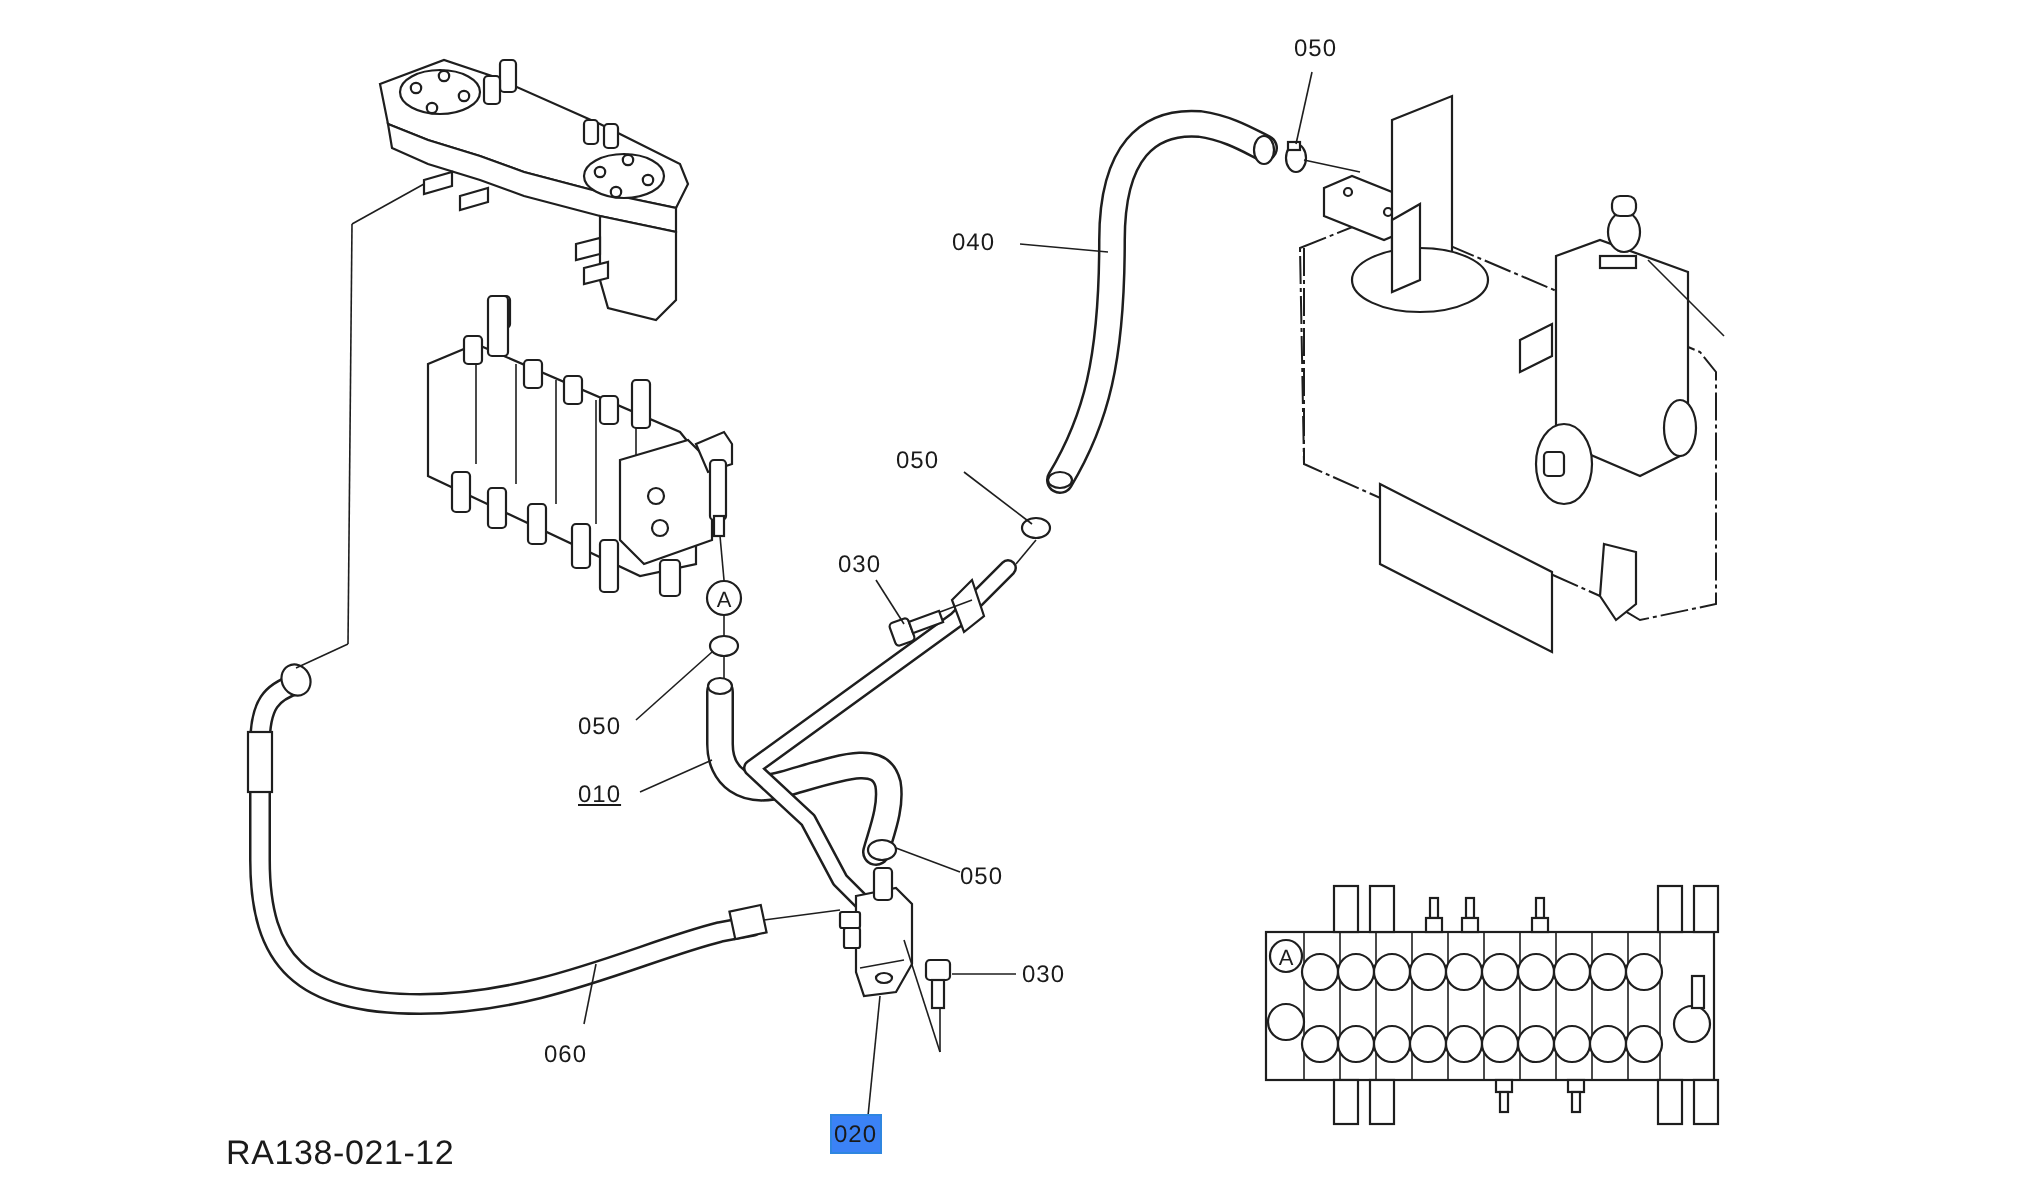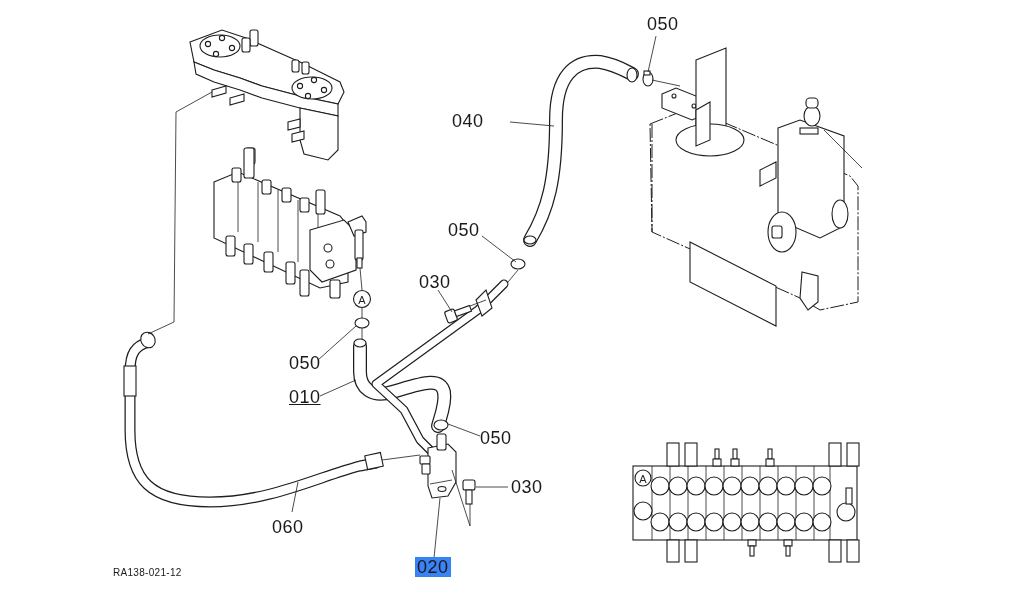--- a/index.html
+++ b/index.html
@@ -1,21 +1,21 @@
 <!DOCTYPE html>
 <html><head>
 <meta charset="utf-8">
 <style>
   html, body { margin:0; padding:0; background:#ffffff; }
   body { width:1022px; height:594px; position:relative; overflow:hidden;
          font-family:"Liberation Sans", sans-serif; }
   #diagram { position:absolute; left:0; top:0; width:1022px; height:594px; }
-  .lbl { position:absolute; font-size:18px; color:#1a1a1a; line-height:18px; letter-spacing:0.5px; }
+  .lbl { position:absolute; font-size:12px; color:#1a1a1a; line-height:18px; letter-spacing:0.5px; }
   .lbl.sel { background:#3b82f6; outline:1.5px solid #2f86e0; padding:0 1px; }
-  .ref { position:absolute; font-size:10px; color:#1a1a1a; letter-spacing:0.3px; }
+  .ref { position:absolute; font-size:17px; color:#1a1a1a; letter-spacing:0.3px; }
   svg .thin { fill:none; stroke:#1e1e1e; stroke-width:0.8; }
   svg .part { fill:#fff; stroke:#1e1e1e; stroke-width:1.1; }
   svg .hose { fill:none; stroke:#1e1e1e; stroke-width:14; stroke-linecap:round; stroke-linejoin:round; }
   svg .hosein { fill:none; stroke:#fff; stroke-width:11.5; stroke-linecap:round; stroke-linejoin:round; }
   svg .hose2 { fill:none; stroke:#1e1e1e; stroke-width:11; stroke-linecap:round; stroke-linejoin:round; }
   svg .hose2in { fill:none; stroke:#fff; stroke-width:8.5; stroke-linecap:round; stroke-linejoin:round; }
   svg .pipe { fill:none; stroke:#1e1e1e; stroke-width:9; stroke-linecap:round; stroke-linejoin:round; }
   svg .pipein { fill:none; stroke:#fff; stroke-width:6.5; stroke-linecap:round; stroke-linejoin:round; }
   svg .dash { fill:none; stroke:#1e1e1e; stroke-width:1; stroke-dasharray:14 2 2 2; }
   svg text { font-family:"Liberation Sans", sans-serif; }
@@ -238,21 +238,21 @@
     <line class="thin" x1="508" y1="487" x2="476" y2="487"></line>
     <line class="thin" x1="292" y1="512" x2="298" y2="482"></line>
     <line class="thin" x1="434" y1="558" x2="440" y2="498"></line>
     <line class="thin" x1="452" y1="470" x2="470" y2="526"></line>
     <line class="thin" x1="470" y1="526" x2="470" y2="504"></line>
   </g>
 </svg>
 
 
 <span class="lbl" style="left:647px;top:15px;">050</span>
-<span class="lbl" style="left:452px;top:112px;">040</span>
+<span class="lbl" style="left:476px;top:112px;">040</span>
 <span class="lbl" style="left:448px;top:221px;">050</span>
 <span class="lbl" style="left:419px;top:273px;">030</span>
 <span class="lbl" style="left:289px;top:354px;">050</span>
 <span class="lbl" style="left:289px;top:388px;text-decoration:underline;">010</span>
 <span class="lbl" style="left:480px;top:429px;">050</span>
 <span class="lbl" style="left:511px;top:478px;">030</span>
 <span class="lbl" style="left:272px;top:518px;">060</span>
 <span class="lbl sel" style="left:416px;top:558px;">020</span>
 
 <span class="ref" style="left:113px;top:567px;">RA138-021-12</span>

